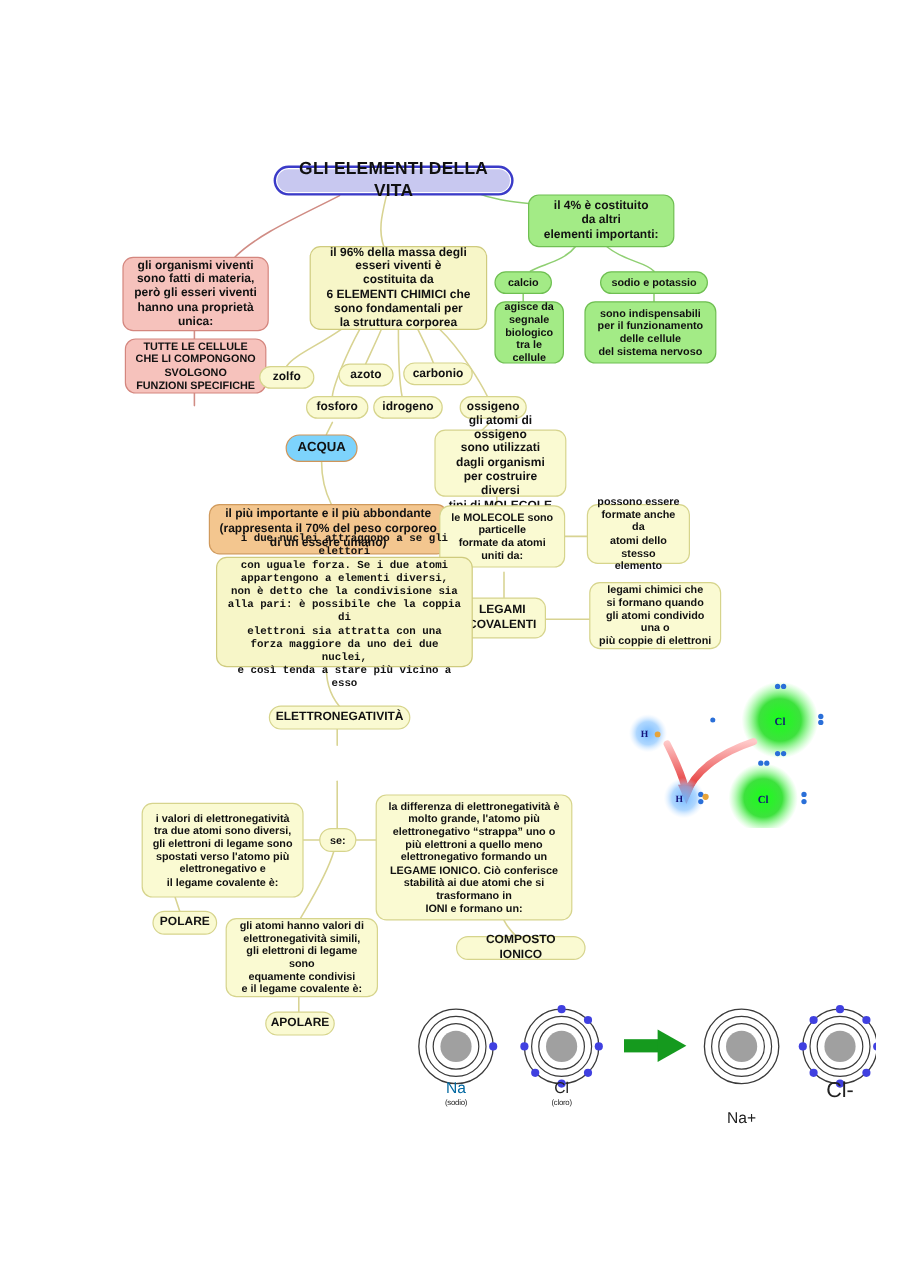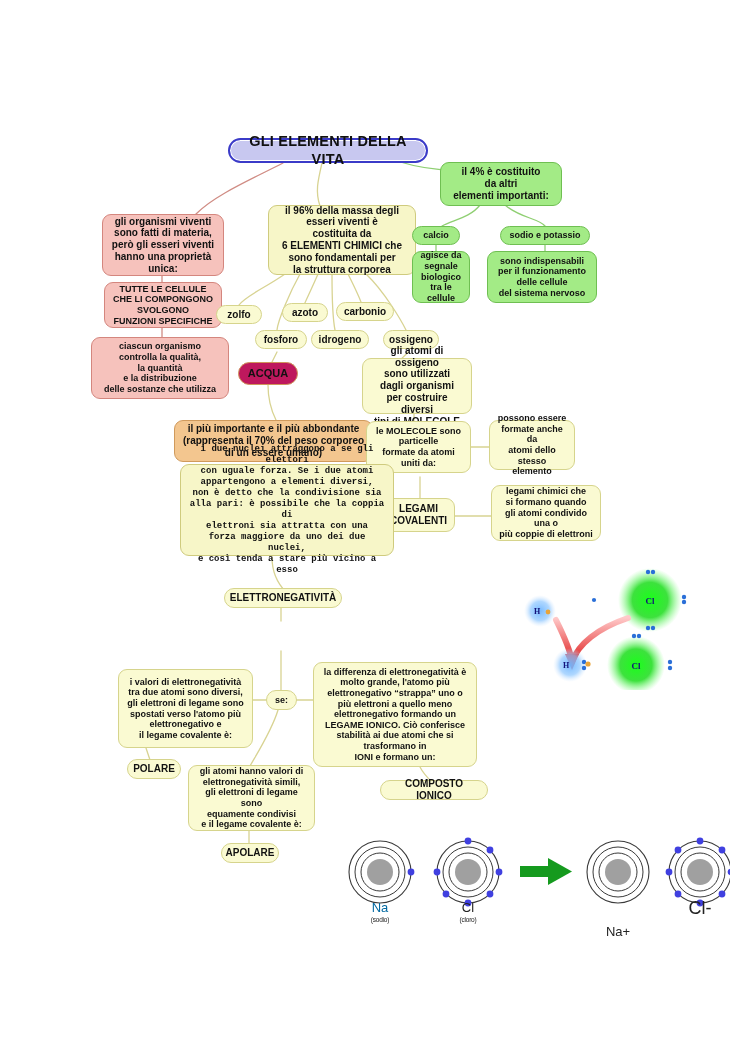--- a/index.html
+++ b/index.html
@@ -22,21 +22,21 @@
   
   .n-title{
     background:#c8c8f0;border:2px solid #3b3bc8;border-radius:13px;
     color:#111;font-size:14.5px;letter-spacing:.2px;
     box-shadow:0 0 0 1px #ffffff inset;
   }
   .n-yellow{background:#f7f6c8;border-color:#cfcb7e;}
   .n-yellow-lite{background:#fafad2;border-color:#d6d48c;}
   .n-green{background:#a3eb86;border-color:#6fbf52;}
   .n-pink{background:#f6c2bc;border-color:#d4867e;}
-  .n-orange{background:#be185d;border-color:#cf9559;}
+  .n-orange{background:#7dd3fc;border-color:#cf9559;}
   .n-orange-lite{background:#f3c68f;border-color:#d09a5c;}
 
   .t10{font-size:10px;}
   .t9{font-size:9px;}
   .t11{font-size:11px;}
 
   
   .atoms{position:absolute;z-index:4;}
   .atom-sub{display:block;font-size:6.5px;letter-spacing:-.2px;}
 
@@ -114,27 +114,22 @@
   <div class="node n-pink t10" style="left:102px;top:214px;width:122px;height:62px;">gli organismi viventi
 sono fatti di materia,
 però gli esseri viventi
 hanno una proprietà unica:</div>
 
   <div class="node n-pink t9" style="left:104px;top:282px;width:118px;height:46px;">TUTTE LE CELLULE
 CHE LI COMPONGONO
 SVOLGONO
 FUNZIONI SPECIFICHE</div>
 
-  <div class="node n-pink t9" style="left:91px;top:337px;width:138px;height:62px;">ciascun organismo
-controlla la qualità,
-la quantità
-e la distribuzione
-delle sostanze che utilizza</div>
-
-  <div class="node n-yellow t10" style="left:268px;top:205px;width:148px;height:70px;">il 96% della massa degli
+
+  <div class="node n-yellow t10" style="left:258px;top:205px;width:148px;height:70px;">il 96% della massa degli
 esseri viventi è
 costituita da
 6 ELEMENTI CHIMICI che
 sono fondamentali per
 la struttura corporea</div>
 
   <div class="node n-green t10" style="left:440px;top:162px;width:122px;height:44px;">il 4% è costituito
 da altri
 elementi importanti:</div>
 

